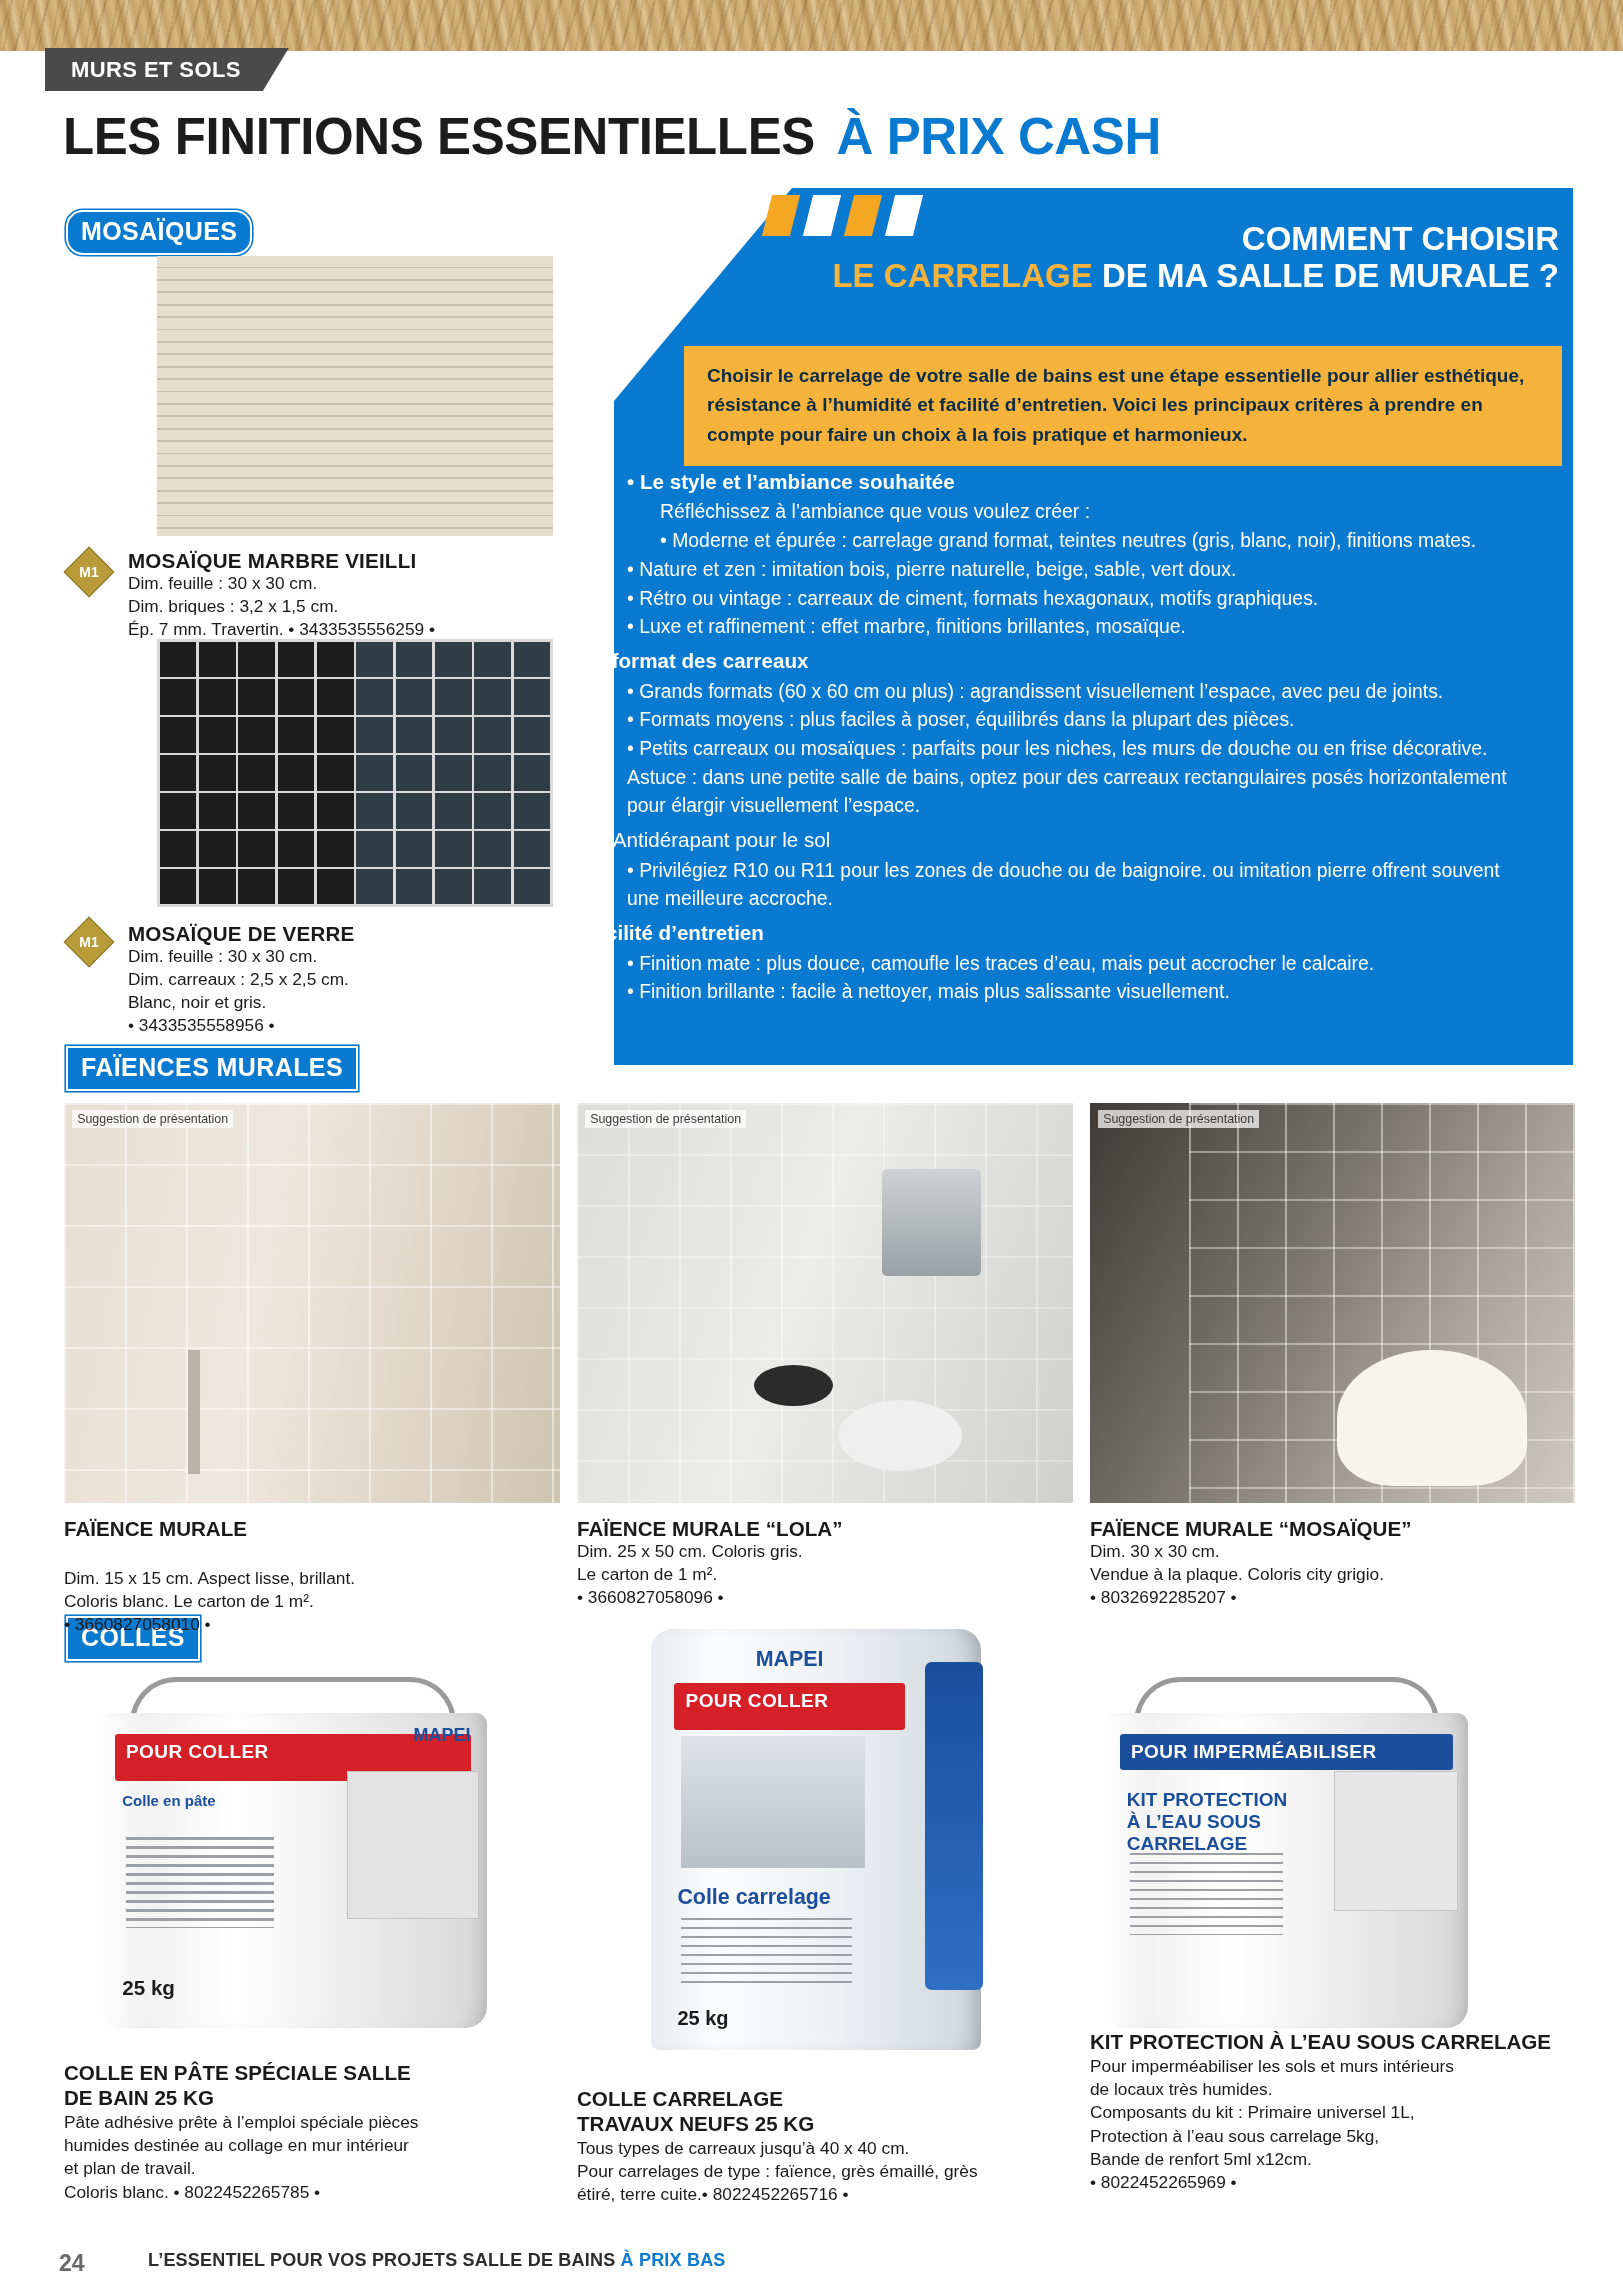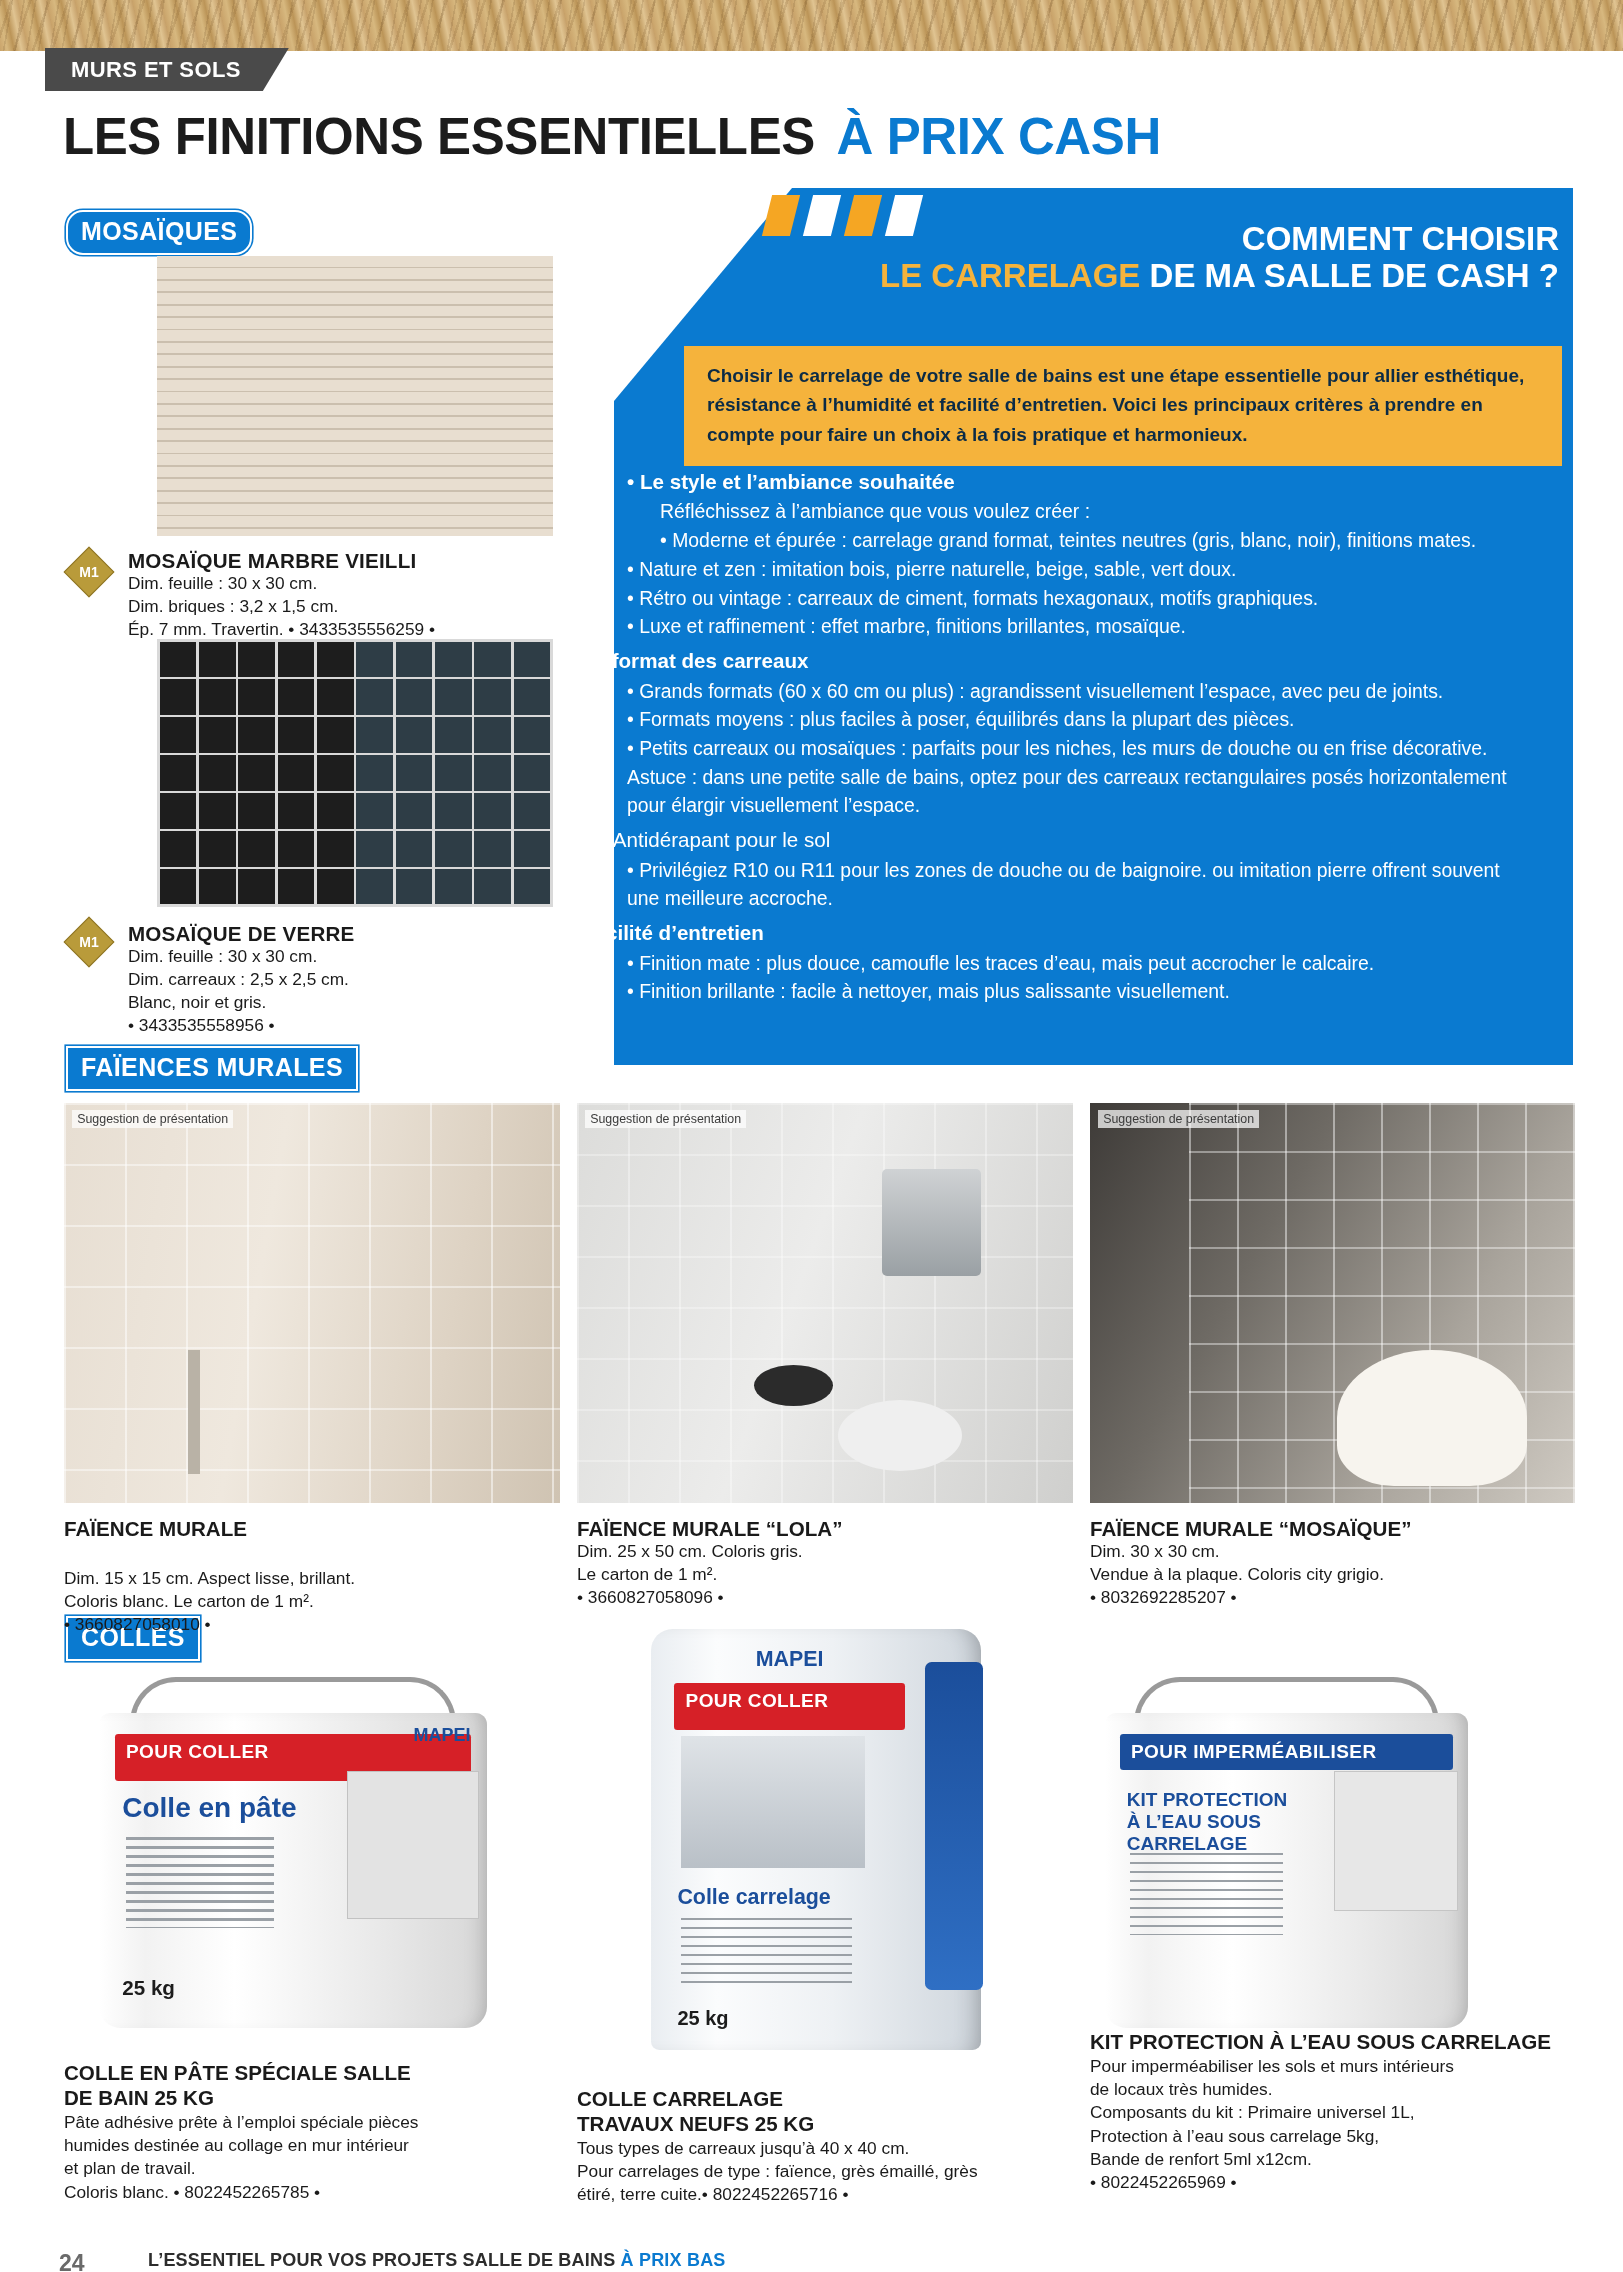--- a/index.html
+++ b/index.html
@@ -226,21 +226,21 @@
   <div class="dash-row">
     <div class="dash"></div>
     <div class="dash white"></div>
     <div class="dash"></div>
     <div class="dash white"></div>
   </div>
 
   <div class="info-head">
     <div>COMMENT CHOISIR</div>
     <div>
-      <span class="hl">LE CARRELAGE</span><span> DE MA SALLE DE CASH ?</span>
+      <span class="hl">LE CARRELAGE</span><span> DE MA SALLE DE MURALE ?</span>
     </div>
   </div>
 
   <div class="intro-box">Choisir le carrelage de votre salle de bains est une étape essentielle pour allier esthétique, résistance à l’humidité et facilité d’entretien. Voici les principaux critères à prendre en compte pour faire un choix à la fois pratique et harmonieux.</div>
 
   <div class="bullets" id="advice-bullets">
       <div class="b lvl1 lvl0" style="font-weight: bold;">• Le style et l’ambiance souhaitée</div>
       <div class="b lvl2">Réfléchissez à l’ambiance que vous voulez créer :</div>
       <div class="b lvl2">• Moderne et épurée : carrelage grand format, teintes neutres (gris, blanc, noir), finitions mates.</div>
       <div class="b lvl1">• Nature et zen : imitation bois, pierre naturelle, beige, sable, vert doux.</div>
@@ -385,21 +385,21 @@
   <div class="f-desc nl" id="f3-desc" style="white-space: pre-line;">Dim. 30 x 30 cm.
 Vendue à la plaque. Coloris city grigio.
 • 8032692285207 •</div>
 
   <div class="bucket" id="bk1">
     <div class="bucket-handle"></div>
     <div class="bucket-body">
       <div class="band-red" style="top:21.4px;">
         <div class="band-txt">POUR COLLER</div>
       </div>
-      <div style="position:absolute;left:6%;top:79px;font-size:28px;font-weight:bold;color:#1b4e9b;text-align:center;">Colle en pâte</div>
+      <div style="position:absolute;left:6%;top:79px;font-size:15px;font-weight:bold;color:#1b4e9b;text-align:center;">Colle en pâte</div>
       <div class="mini-lines" style="left:7%;top:124px;width:38%;height:91px;"></div>
       <div style="position:absolute;left:6%;bottom:28px;font-size:20.6px;font-weight:bold;color:#1c1c1c;">25 kg</div>
       <div style="position:absolute;right:8.2px;top:58px;width:132px;height:148px;background:#e3e3e3;border:1.6px solid #c2c2c2;"></div>
       <div style="position:absolute;right:16.5px;top:11.5px;font-size:18px;font-weight:bold;color:#1b4e9b;">MAPEI</div>
     </div>
   </div>
 
   <div class="bucket" id="bk2">
     <div class="sack">
       <div class="sack-side"></div>

